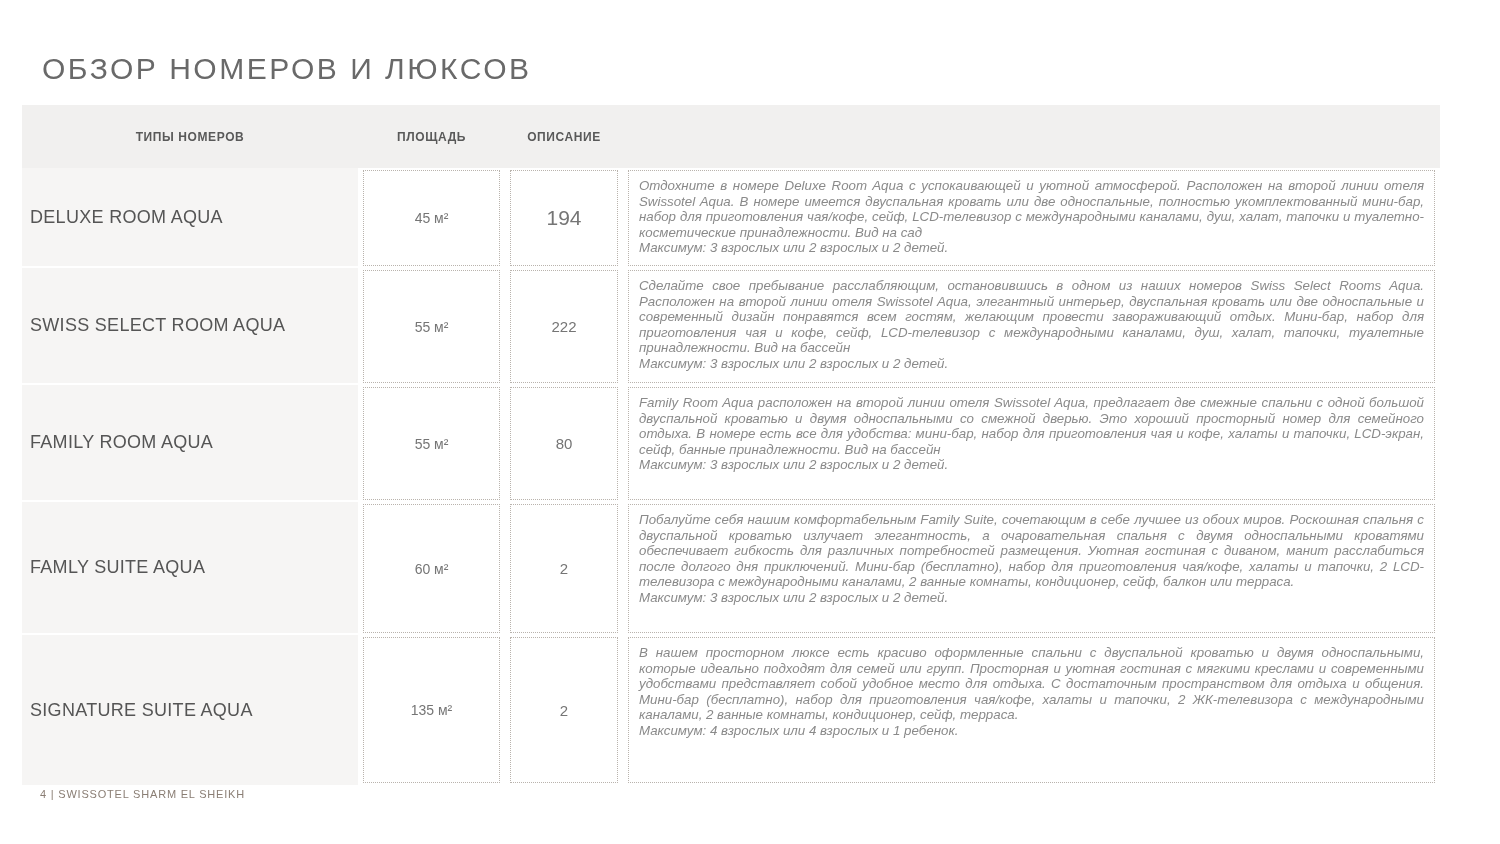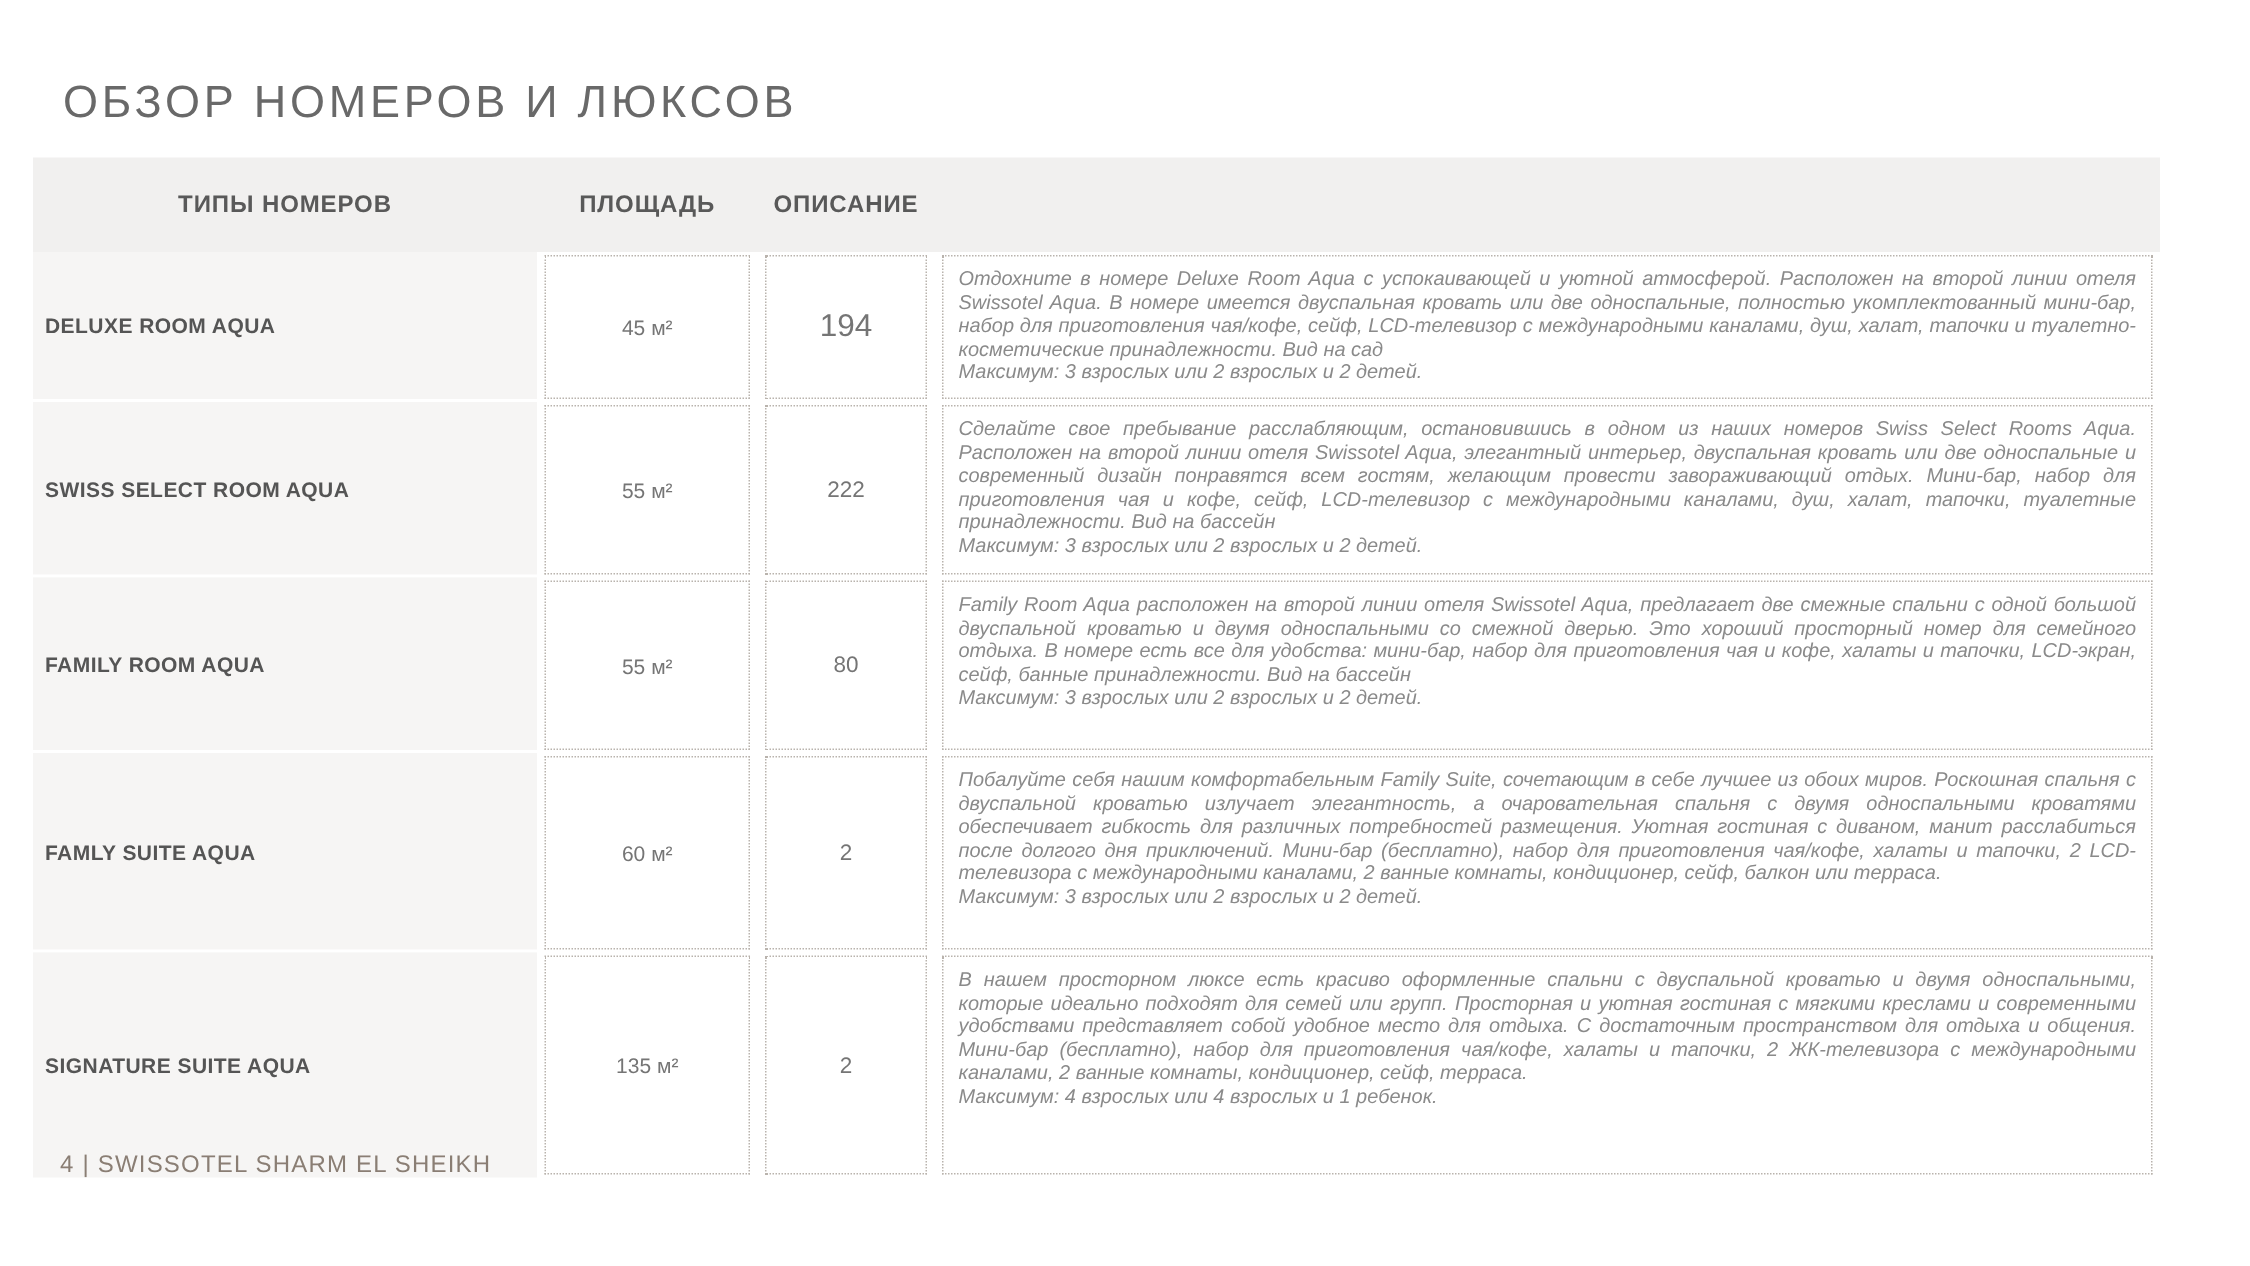--- a/index.html
+++ b/index.html
@@ -41,39 +41,39 @@
     grid-template-columns:336px 147px 118px 1fr;
   }
   .thead{
     height:63px;
     background:var(--header-bg);
   }
   .th{
     display:flex;
     align-items:center;
     justify-content:center;
-    font-size:16px;
+    font-size:12px;
     font-weight:bold;
     letter-spacing:0.6px;
     color:var(--header-text);
     text-transform:uppercase;
   }
   .trow{height:100px;}
   .trow.r0{height:100px;}
   .trow.r1{height:117px;}
   .trow.r2{height:117px;}
   .trow.r3{height:133px;}
   .trow.r4{height:150px;}
   .cell-type{
     background:var(--first-col-bg);
     display:flex;
     align-items:center;
     padding-left:8px;
-    font-size:14px;
-    font-weight:bold;
+    font-size:18px;
+    font-weight:normal;
     letter-spacing:0.3px;
     color:var(--room-name-text);
     text-transform:uppercase;
     border-bottom:2px solid #ffffff;
   }
   .trow.r4 .cell-type{border-bottom:none;}
   .boxed{
     border:1px dotted var(--dotted-border);
     margin:2px 5px;
   }
@@ -92,22 +92,22 @@
     line-height:15.6px;
     color:var(--description-text);
     text-align:justify;
     overflow:hidden;
     font-style:italic;
   }
   .cell-desc p{margin:0;}
   .page-footer{
     position:absolute;
     left:40px;
-    top:768px;
-    font-size:16px;
+    top:788px;
+    font-size:11px;
     letter-spacing:0.8px;
     color:var(--footer-text);
     text-transform:uppercase;
     white-space:nowrap;
   }
 </style>
 </head>
 <body>
 
 <h1 class="page-title">ОБЗОР НОМЕРОВ И ЛЮКСОВ</h1>

